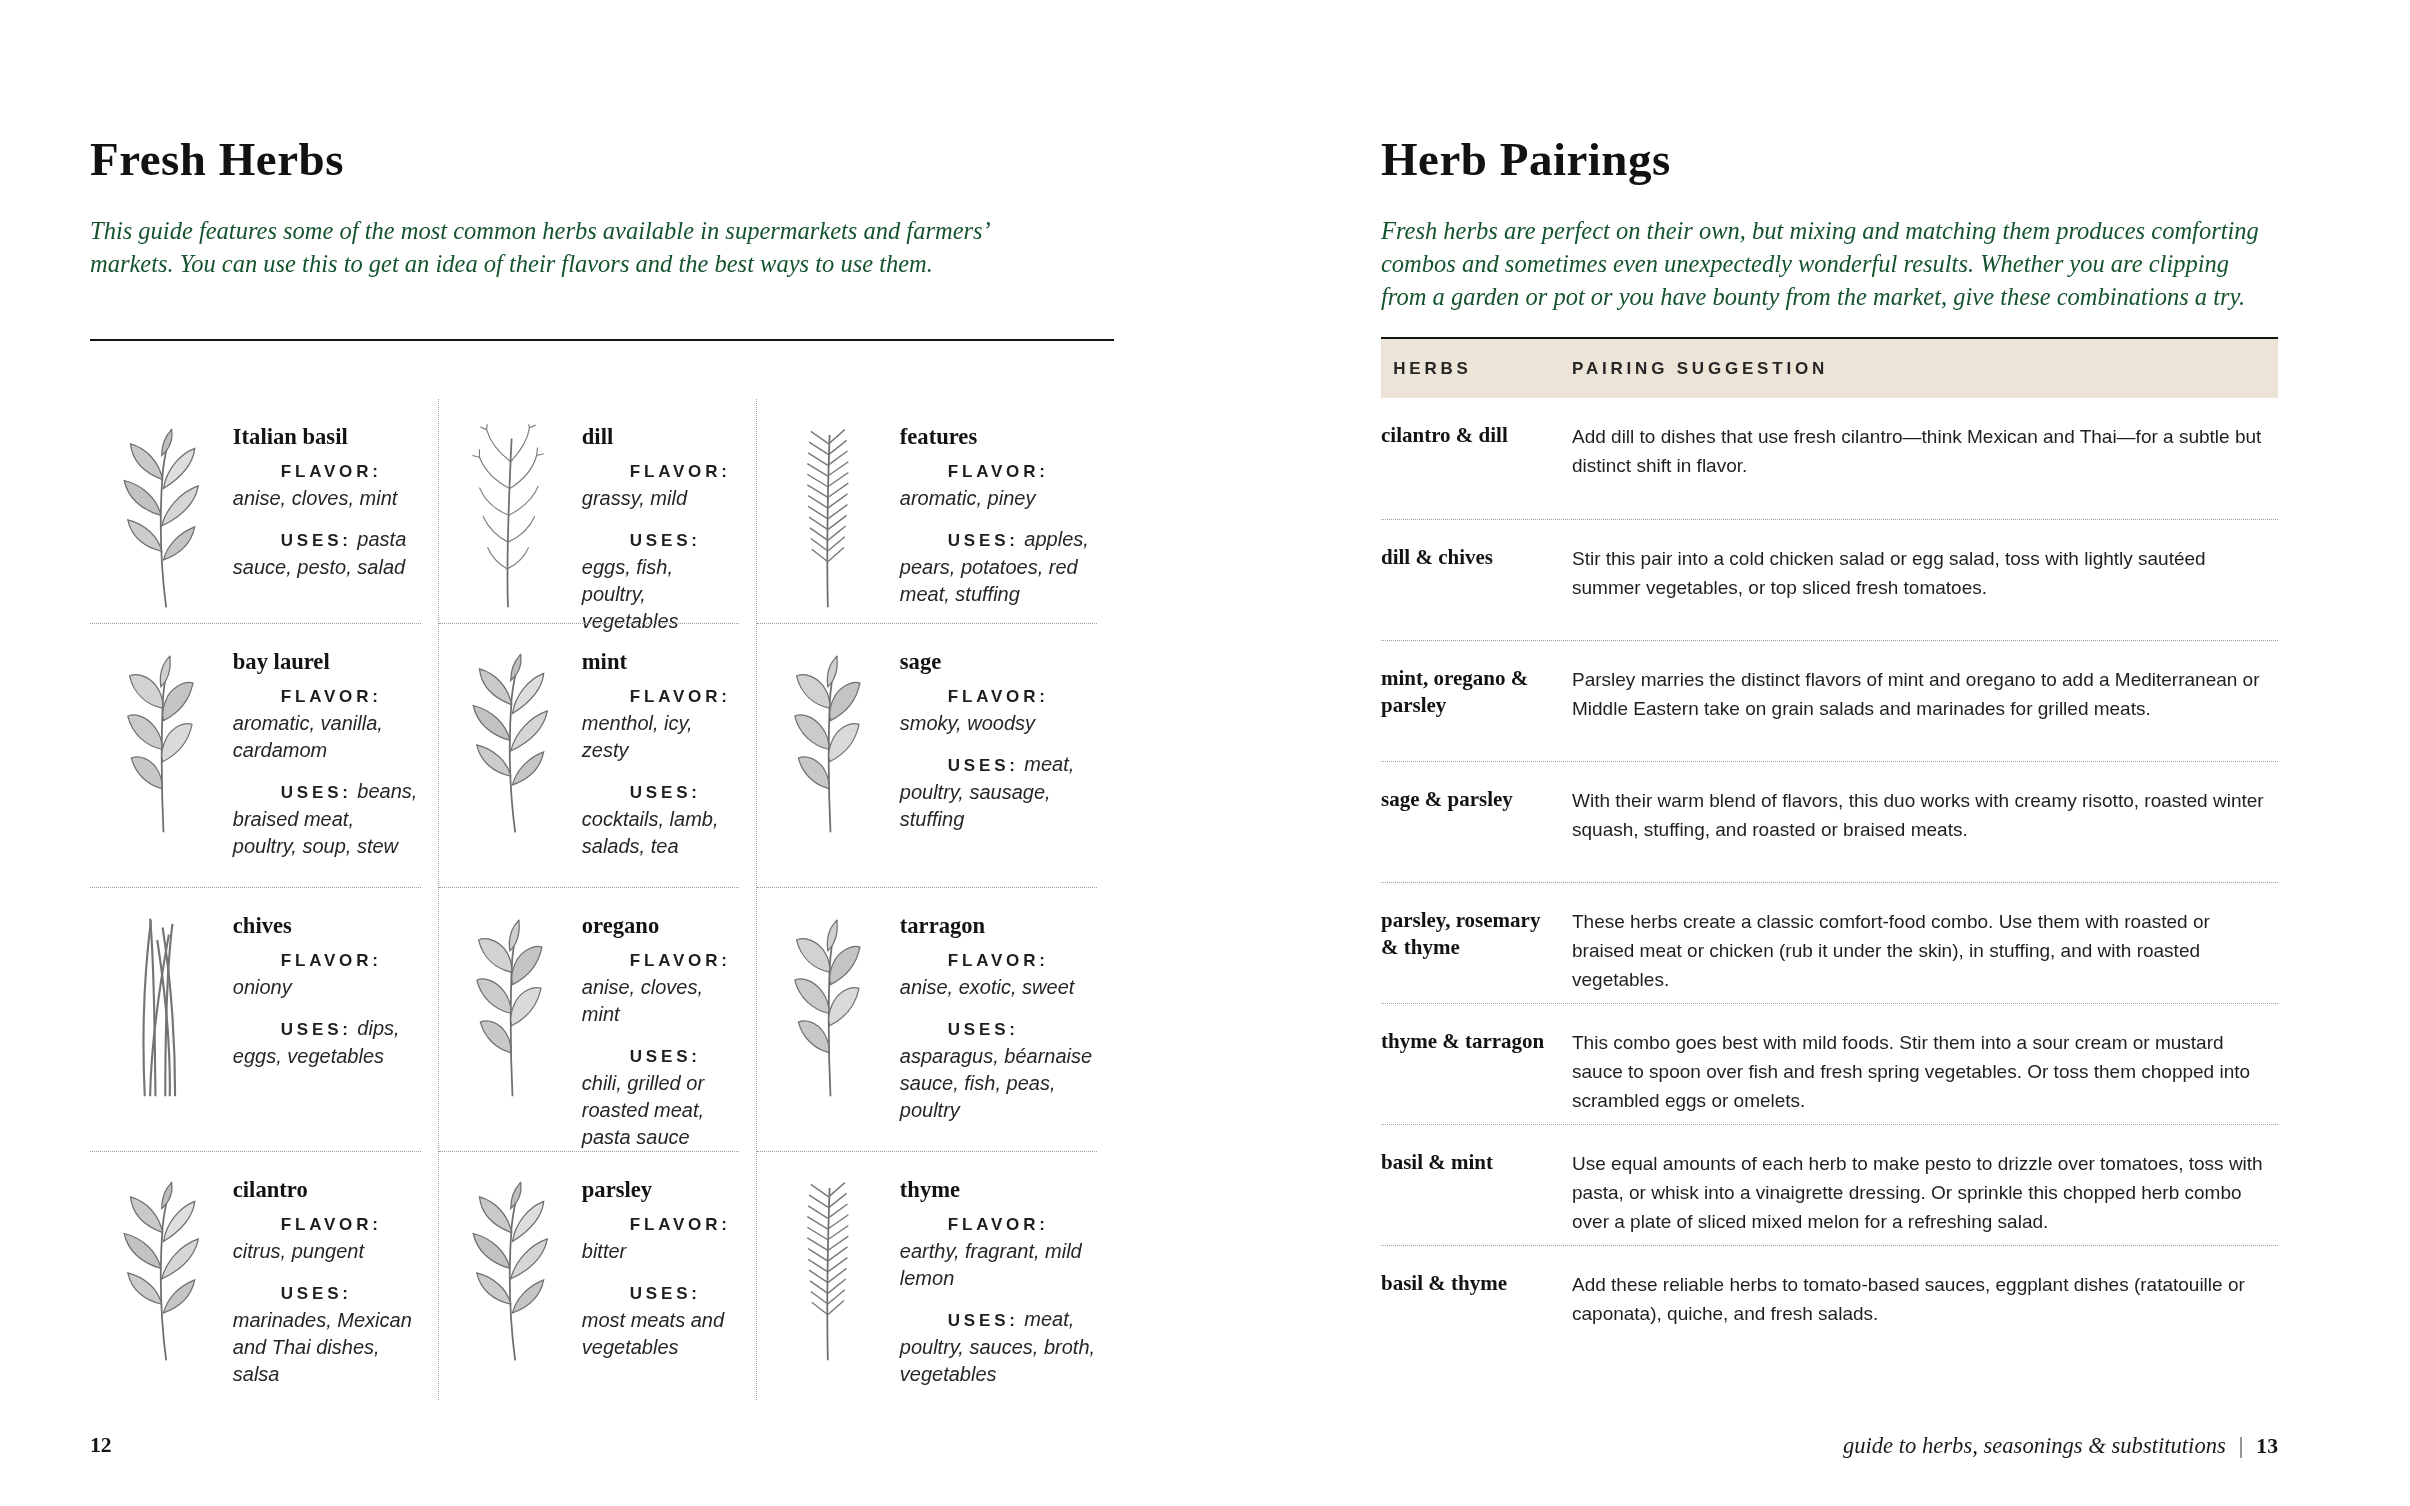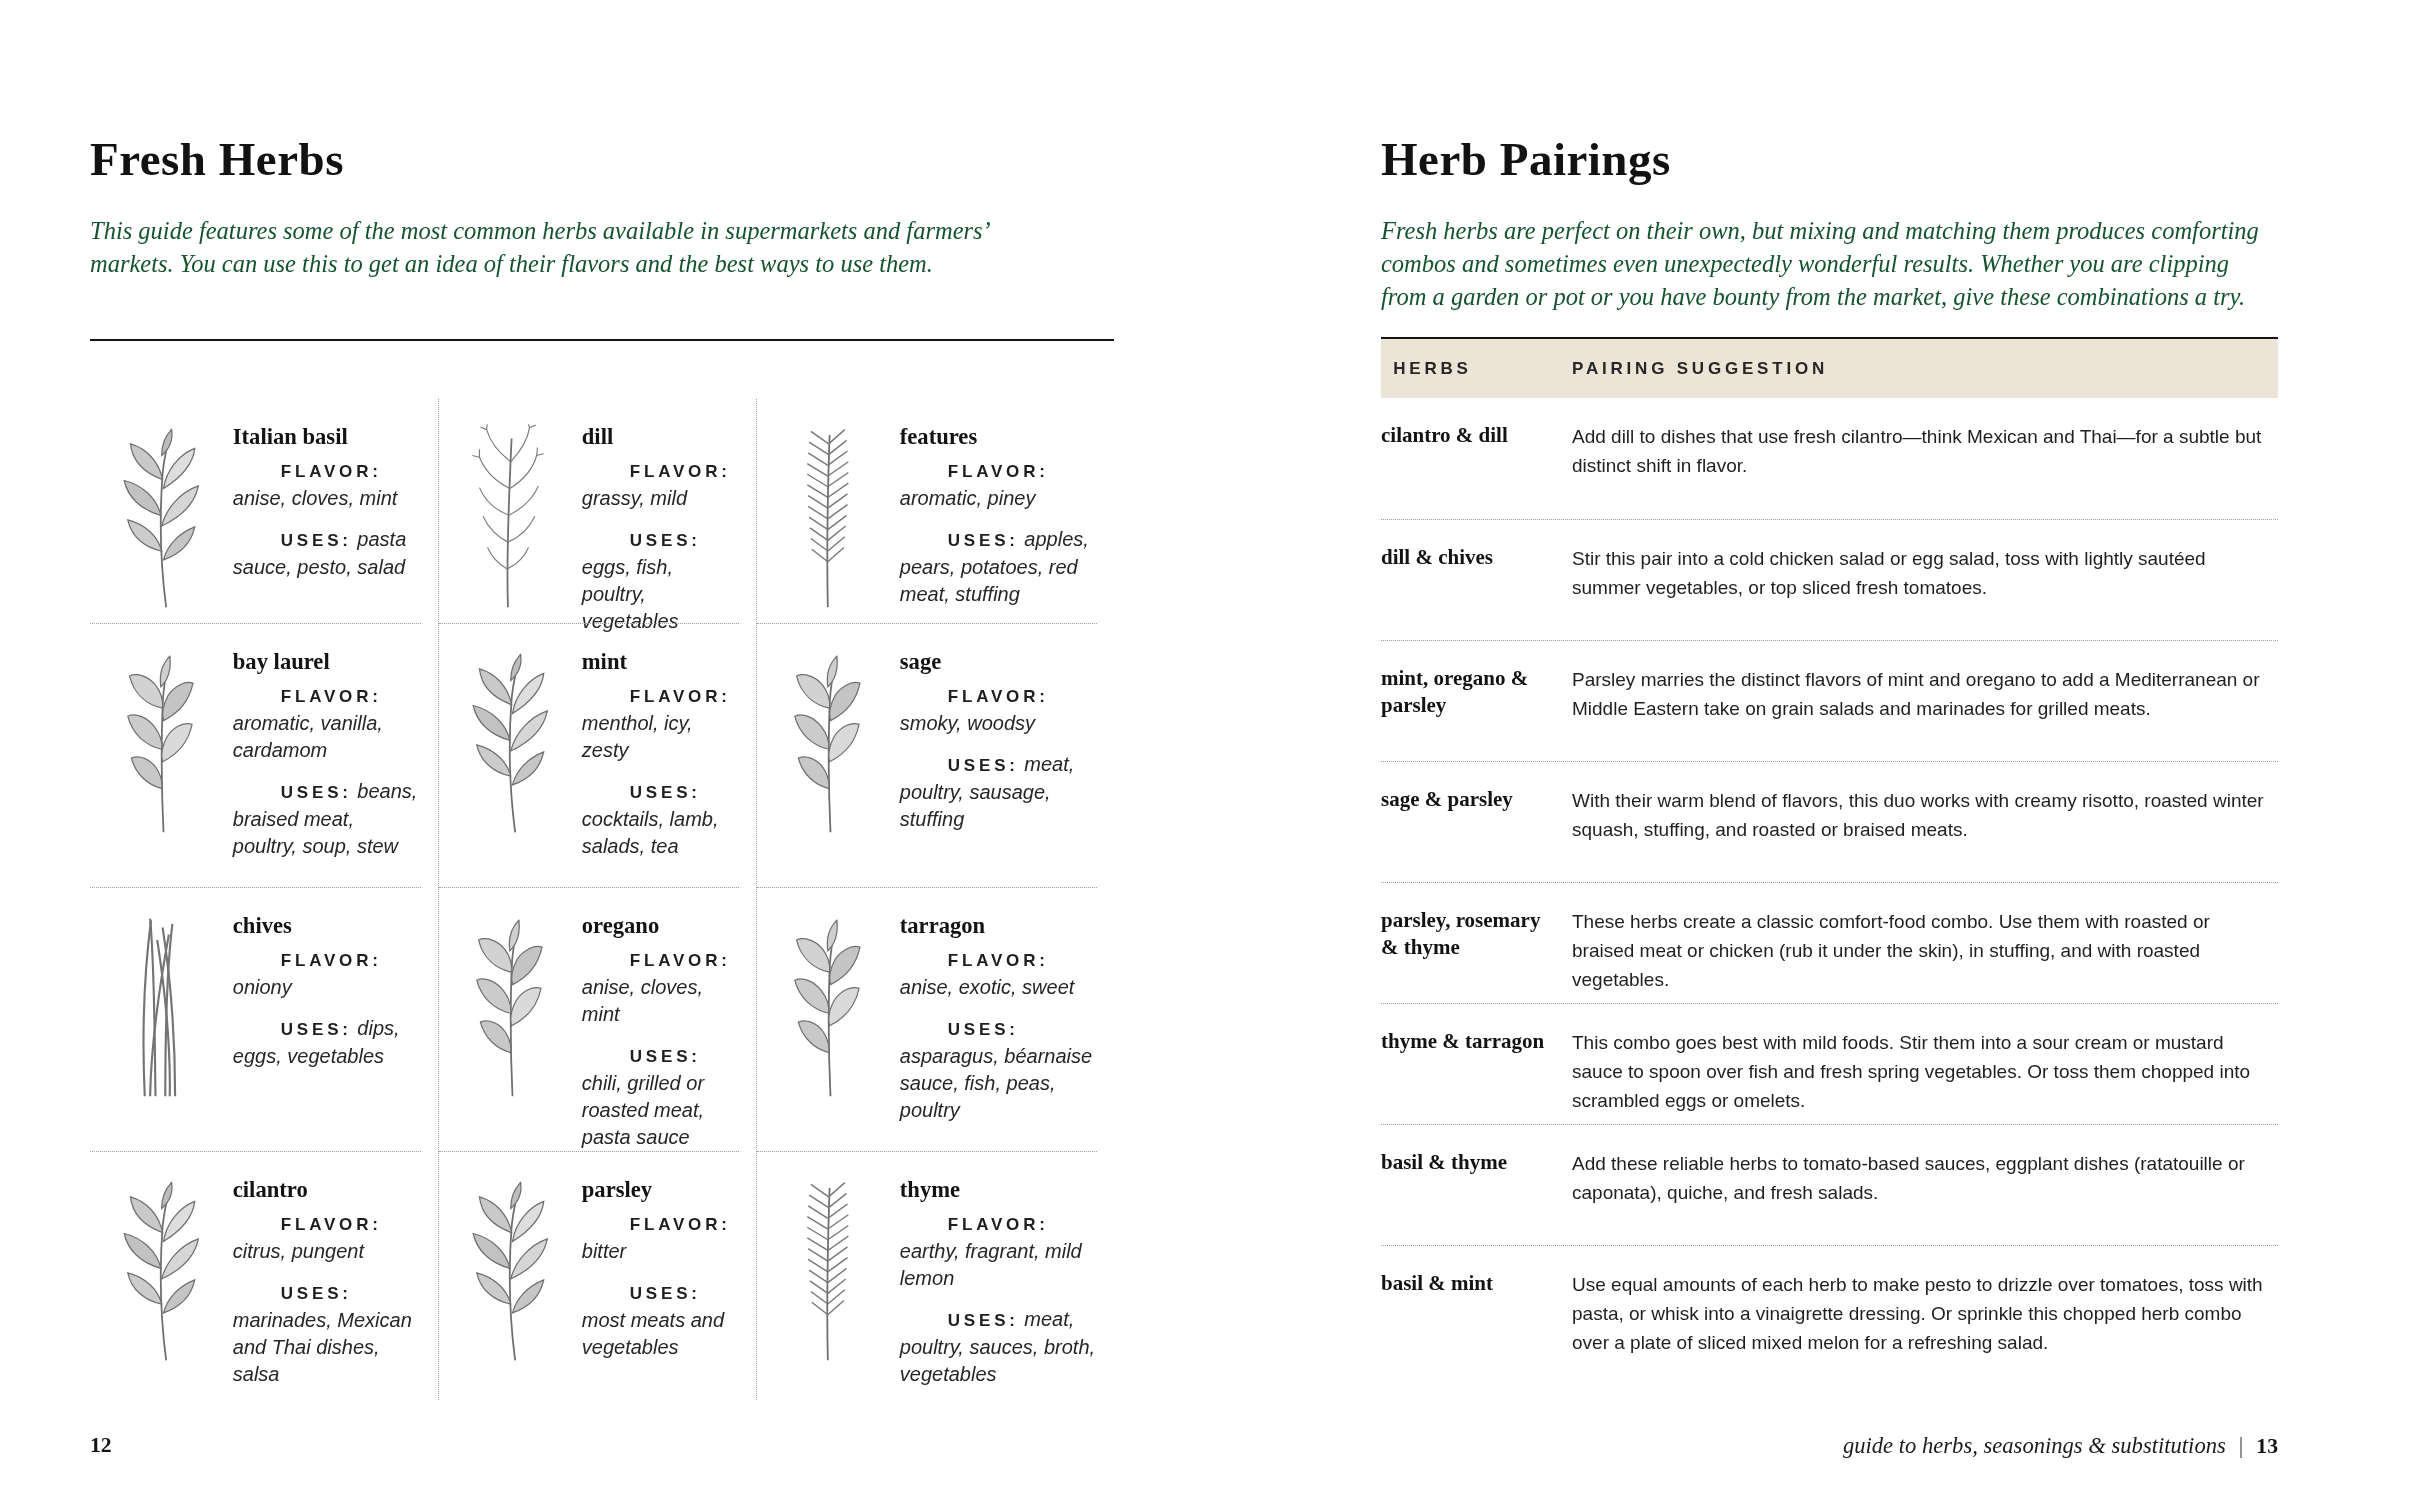--- a/index.html
+++ b/index.html
@@ -348,26 +348,26 @@
       </div>
       <div class="prow">
         <div class="label">parsley, rosemary &amp; thyme</div>
         <div class="sugg">These herbs create a classic comfort-food combo. Use them with roasted or braised meat or chicken (rub it under the skin), in stuffing, and with roasted vegetables.</div>
       </div>
       <div class="prow">
         <div class="label">thyme &amp; tarragon</div>
         <div class="sugg">This combo goes best with mild foods. Stir them into a sour cream or mustard sauce to spoon over fish and fresh spring vegetables. Or toss them chopped into scrambled eggs or omelets.</div>
       </div>
       <div class="prow">
+        <div class="label">basil &amp; mint</div>
+        <div class="sugg">Use equal amounts of each herb to make pesto to drizzle over tomatoes, toss with pasta, or whisk into a vinaigrette dressing. Or sprinkle this chopped herb combo over a plate of sliced mixed melon for a refreshing salad.</div>
+      </div>
+      <div class="prow">
         <div class="label">basil &amp; thyme</div>
         <div class="sugg">Add these reliable herbs to tomato-based sauces, eggplant dishes (ratatouille or caponata), quiche, and fresh salads.</div>
-      </div>
-      <div class="prow">
-        <div class="label">basil &amp; mint</div>
-        <div class="sugg">Use equal amounts of each herb to make pesto to drizzle over tomatoes, toss with pasta, or whisk into a vinaigrette dressing. Or sprinkle this chopped herb combo over a plate of sliced mixed melon for a refreshing salad.</div>
       </div>
     </div>
 
     <div class="pfooter">
       <span>guide to herbs, seasonings &amp; substitutions</span><span class="sep">|</span><span class="num">13</span>
     </div>
   </section>
 
 </div>
 

